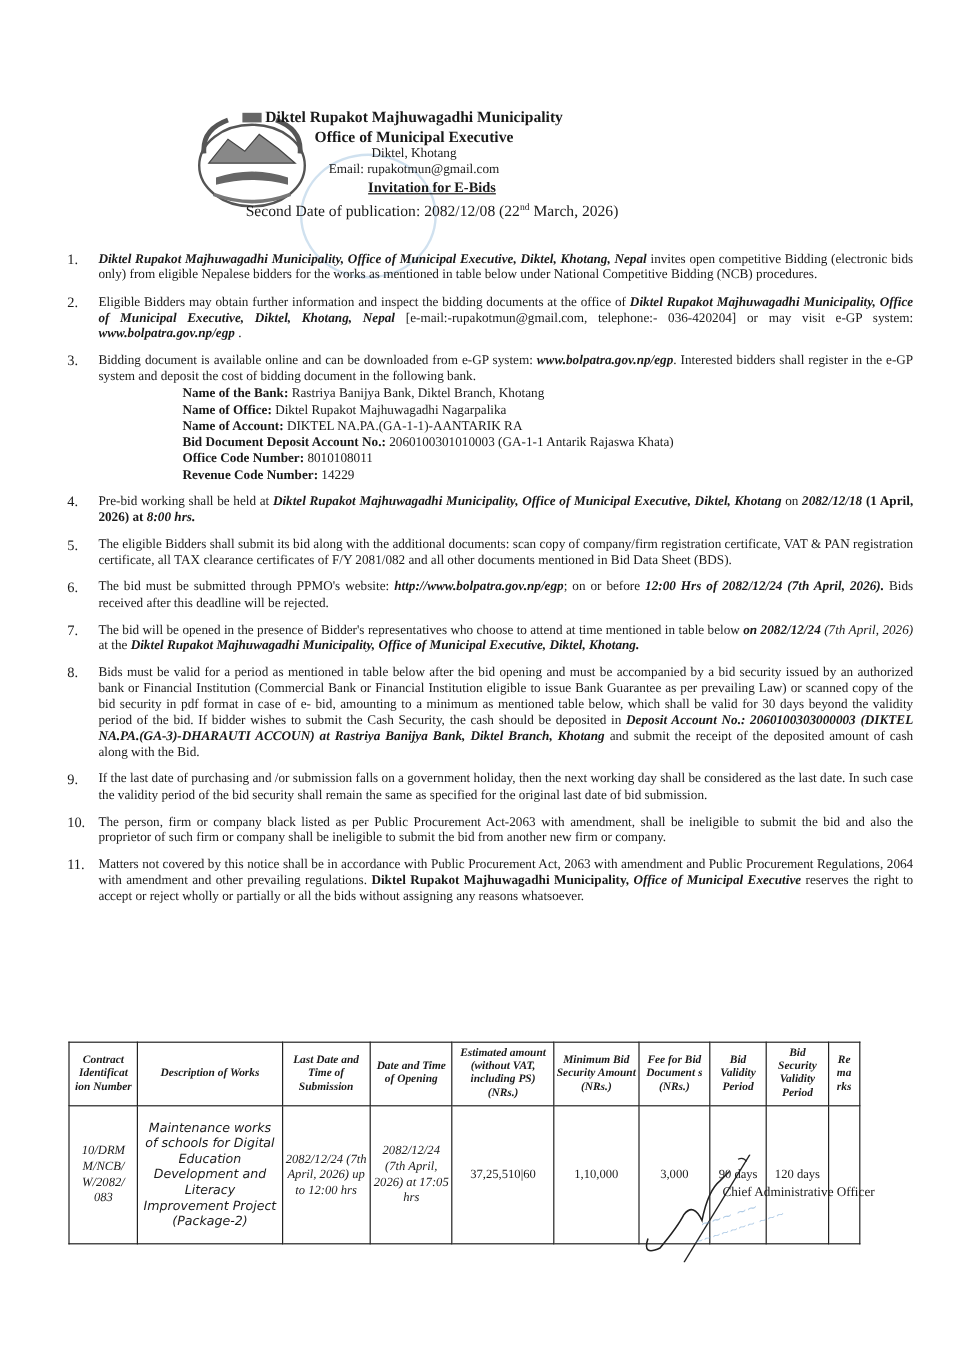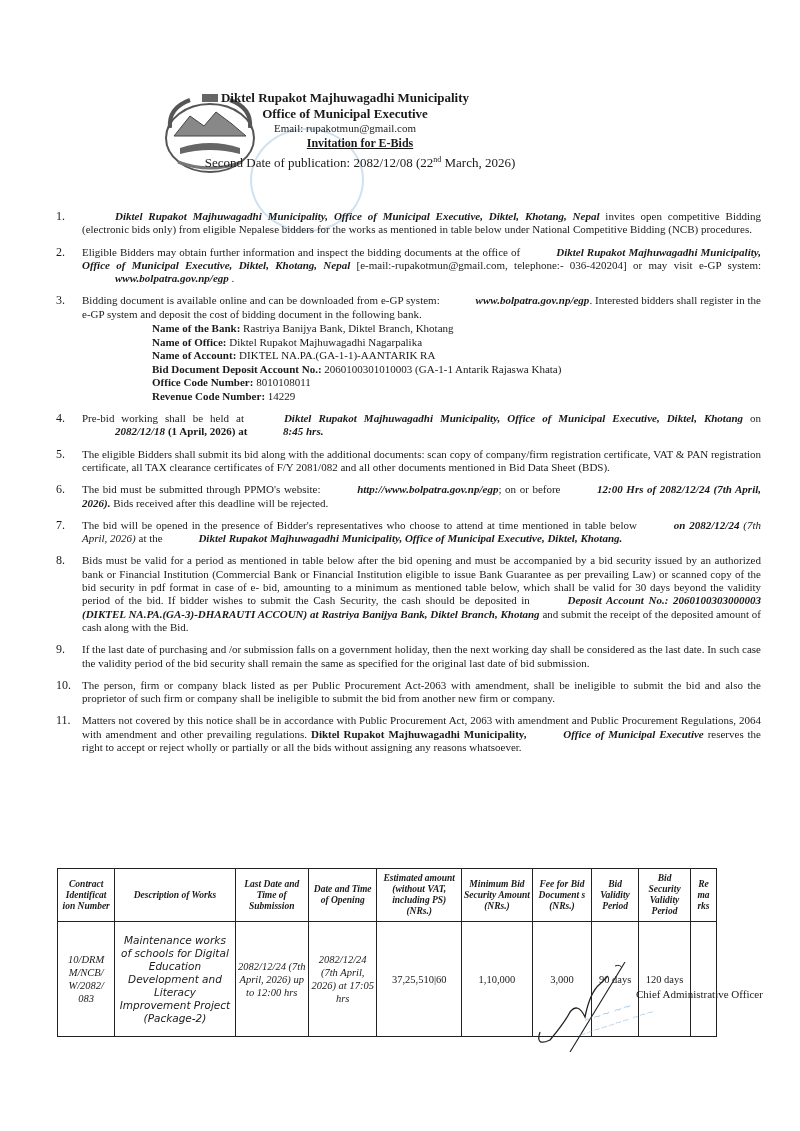--- a/index.html
+++ b/index.html
@@ -14,54 +14,55 @@
   .h-line { font-size: 11px; line-height: 13px; margin-left: 30px; }
   .h-inv { font-weight: bold; font-size: 12px; text-decoration: underline; line-height: 17px; margin-left: 60px; }
   .h-pub { font-size: 13px; line-height: 16px; margin-left: 60px; }
   .h-pub sup { font-size: 8px; }
   .stamp-blue { position: absolute; left: 250px; top: 128px; width: 110px; height: 100px;
     border: 2px solid rgba(120,170,210,0.35); border-radius: 50%; }
 
   .body-text { position: absolute; left: 56px; top: 210px; width: 705px; font-size: 11px; line-height: 13.3px; }
   .item { position: relative; padding-left: 26px; margin-bottom: 9px; text-align: justify; }
   .item .num { position: absolute; left: 0; top: 0; width: 20px; font-size: 12px; }
-  .bi { font-weight: bold; font-style: italic; margin-left: 33px; }
+  .bi { font-weight: bold; font-style: italic; }
   .i { font-style: italic; }
   .b { font-weight: bold; }
   .bank { margin-left: 70px; margin-top: 1px; }
   .bank div { line-height: 13.5px; }
 
   table.bids { position: absolute; left: 57px; top: 868px; width: 660px; border-collapse: collapse;
     font-size: 9.5px; }
   table.bids th, table.bids td { border: 1px solid #222; text-align: center; vertical-align: middle; padding: 1px 2px; }
   table.bids th { font-style: italic; font-weight: bold; line-height: 11px; height: 50px; }
   table.bids td { height: 112px; font-size: 10.5px; line-height: 13px; }
   td.desc, td.cid { text-align: left; vertical-align: top; font-family: "DejaVu Sans", sans-serif; font-style: italic; font-size: 10px; line-height: 13.5px; }
   td.cid { font-family: "Liberation Serif", serif; font-size: 11px; }
   td.ital { font-style: italic; }
 
-  .sig-label { position: absolute; left: 636px; top: 988px; font-size: 11px; }
+  .sig-label { position: absolute; left: 602px; top: 988px; font-size: 11px; }
   .sig { position: absolute; left: 530px; top: 962px; width: 130px; height: 90px; }
 </style>
 </head>
 <body>
 
 <svg class="emblem" viewBox="0 0 100 88">
   <ellipse cx="50" cy="50" rx="44" ry="34" fill="none" stroke="#555" stroke-width="2"></ellipse>
   <path d="M14 48 L30 28 L44 38 L56 24 L72 36 L86 48 Z" fill="#888" stroke="#444" stroke-width="1"></path>
   <path d="M20 60 Q50 50 80 60 L80 66 Q50 58 20 66 Z" fill="#666"></path>
   <path d="M10 40 Q8 20 30 12 M90 40 Q92 20 70 12" stroke="#555" stroke-width="4" fill="none"></path>
   <rect x="42" y="6" width="16" height="8" fill="#666"></rect>
   <path d="M18 74 Q50 86 82 74" stroke="#777" stroke-width="3" fill="none"></path>
 </svg>
 <div class="stamp-blue"></div>
 
 <div class="header">
   <div class="h-title">Diktel Rupakot Majhuwagadhi Municipality</div>
   <div class="h-sub">Office of Municipal Executive</div>
+  <div class="h-line">Diktel, Khotang</div>
   <div class="h-line">Email: rupakotmun@gmail.com</div>
   <div class="h-inv">Invitation for E-Bids</div>
   <div class="h-pub"><span>Second Date of publication: 2082/12/08 (22</span><sup>nd</sup><span> March, 2026)</span></div>
 </div>
 
 <div class="body-text" id="items">
     <div class="item">
       <span class="num">1.</span>
       <div><span class="bi">Diktel Rupakot Majhuwagadhi Municipality, Office of Municipal Executive, Diktel, Khotang, Nepal</span><span> invites open competitive Bidding (electronic bids only) from eligible Nepalese bidders for the works as mentioned in table below under National Competitive Bidding (NCB) procedures.</span></div>
     </div>
@@ -76,21 +77,21 @@
         <div><span class="b">Name of the Bank:</span><span> Rastriya Banijya Bank, Diktel Branch, Khotang</span></div>
         <div><span class="b">Name of Office:</span><span> Diktel Rupakot Majhuwagadhi Nagarpalika</span></div>
         <div><span class="b">Name of Account:</span><span> DIKTEL NA.PA.(GA-1-1)-AANTARIK RA</span></div>
         <div><span class="b">Bid Document Deposit Account No.:</span><span> 2060100301010003 (GA-1-1 Antarik Rajaswa Khata)</span></div>
         <div><span class="b">Office Code Number:</span><span> 8010108011</span></div>
         <div><span class="b">Revenue Code Number:</span><span> 14229</span></div>
       </div>
     </div>
     <div class="item">
       <span class="num">4.</span>
-      <div><span>Pre-bid working shall be held at </span><span class="bi">Diktel Rupakot Majhuwagadhi Municipality, Office of Municipal Executive, Diktel, Khotang</span><span> on </span><span class="bi">2082/12/18</span><span class="b"> (1 April, 2026) at </span><span class="bi">8:45 hrs.</span></div>
+      <div><span>Pre-bid working shall be held at </span><span class="bi">Diktel Rupakot Majhuwagadhi Municipality, Office of Municipal Executive, Diktel, Khotang</span><span> on </span><span class="bi">2082/12/18</span><span class="b"> (1 April, 2026) at </span><span class="bi">8:00 hrs.</span></div>
     </div>
     <div class="item">
       <span class="num">5.</span>
       <div><span>The eligible Bidders shall submit its bid along with the additional documents: scan copy of company/firm registration certificate, VAT &amp; PAN registration certificate, all TAX clearance certificates of F/Y 2081/082 and all other documents mentioned in Bid Data Sheet (BDS).</span></div>
     </div>
     <div class="item">
       <span class="num">6.</span>
       <div><span>The bid must be submitted through PPMO's website: </span><span class="bi">http://www.bolpatra.gov.np/egp</span><span>; on or before </span><span class="bi">12:00 Hrs of 2082/12/24 (7th April, 2026).</span><span> Bids received after this deadline will be rejected.</span></div>
     </div>
     <div class="item">

